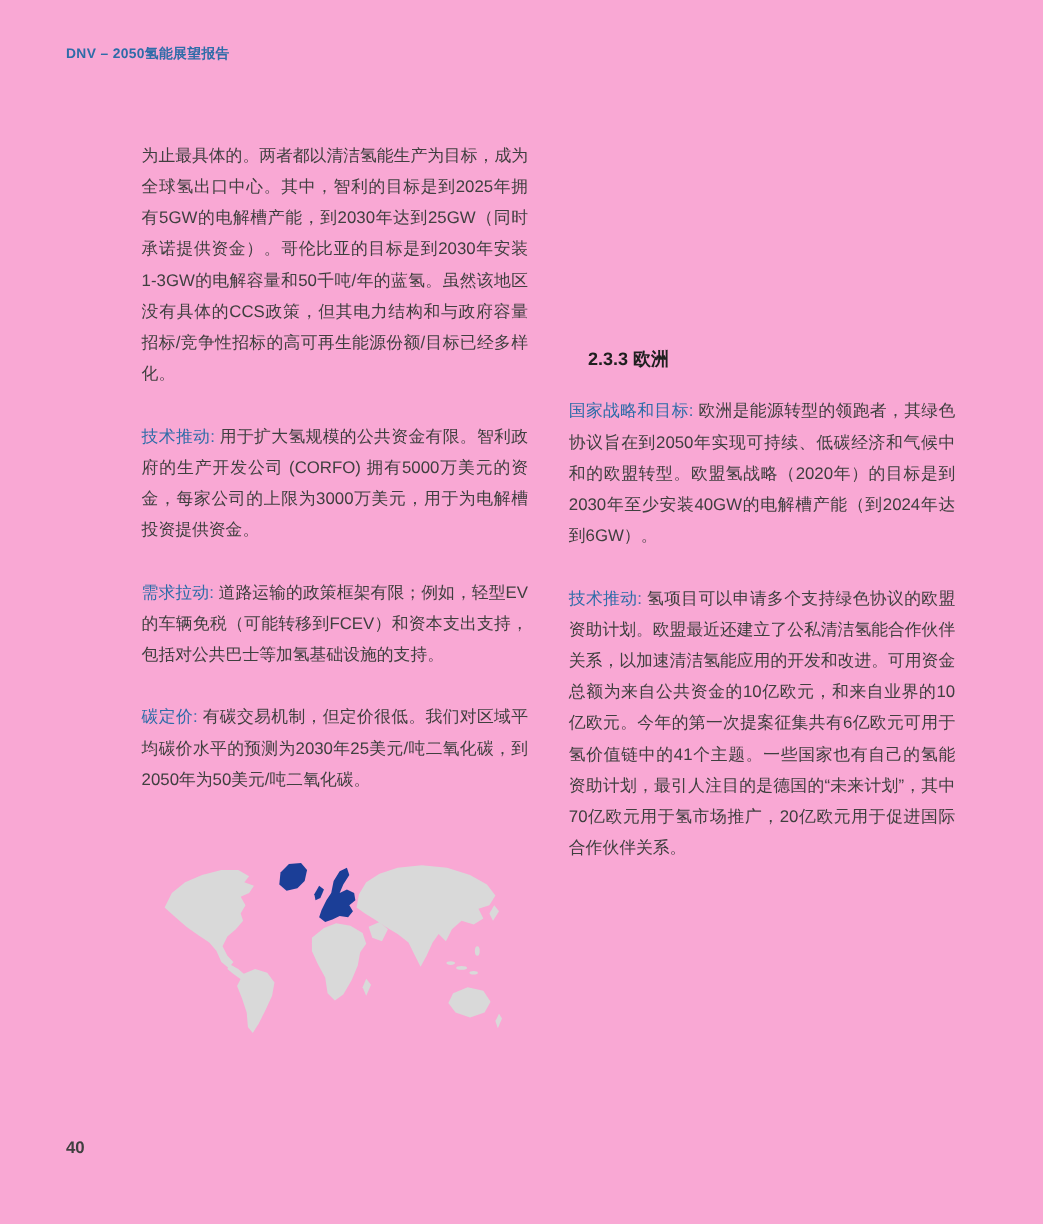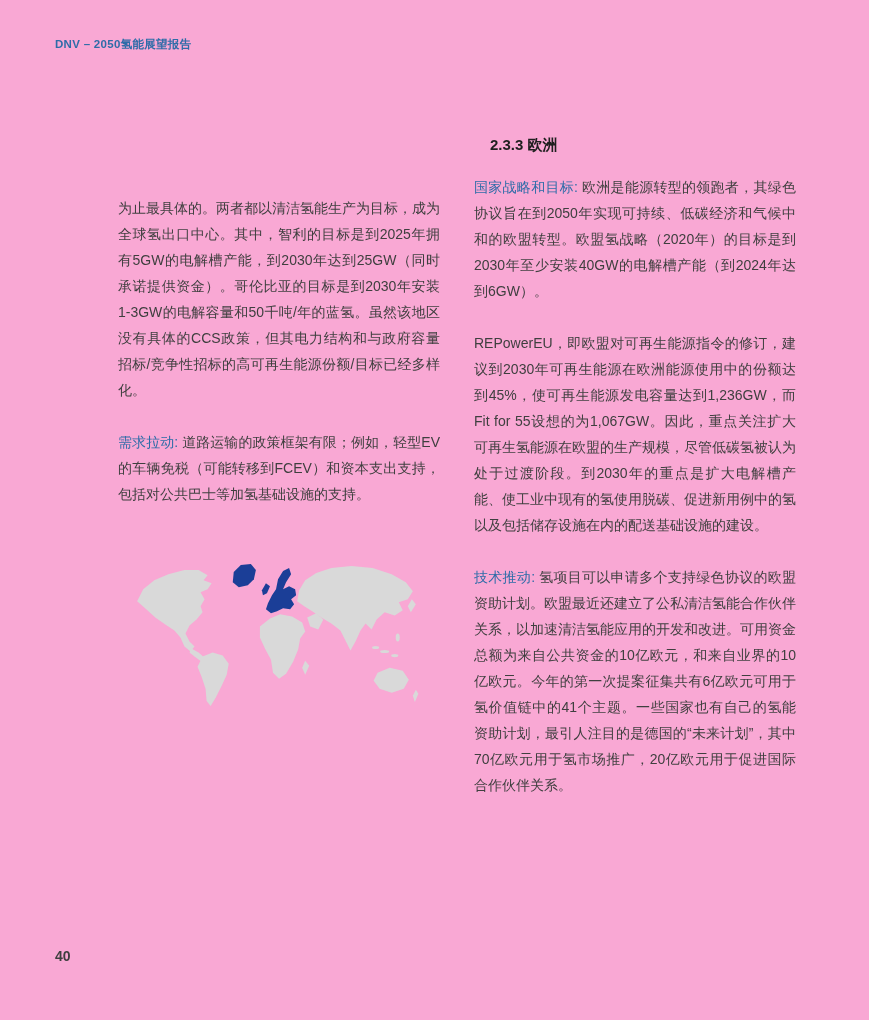--- a/index.html
+++ b/index.html
@@ -27,21 +27,23 @@
 <body>
 
 <div class="page">
 
   <div class="running-header">DNV – 2050氢能展望报告</div>
 
   <div class="content">
 
     <div class="col">
       <p class="para"><span class="lead"></span><span>为止最具体的。两者都以清洁氢能生产为目标，成为全球氢出口中心。其中，智利的目标是到2025年拥有5GW的电解槽产能，到2030年达到25GW（同时承诺提供资金）。哥伦比亚的目标是到2030年安装1-3GW的电解容量和50千吨/年的蓝氢。虽然该地区没有具体的CCS政策，但其电力结构和与政府容量招标/竞争性招标的高可再生能源份额/目标已经多样化。</span></p>
+      <p class="para"><span class="lead">技术推动:</span><span> 用于扩大氢规模的公共资金有限。智利政府的生产开发公司 (CORFO) 拥有5000万美元的资金，每家公司的上限为3000万美元，用于为电解槽投资提供资金。</span></p>
       <p class="para"><span class="lead">需求拉动:</span><span> 道路运输的政策框架有限；例如，轻型EV的车辆免税（可能转移到FCEV）和资本支出支持，包括对公共巴士等加氢基础设施的支持。</span></p>
+      <p class="para"><span class="lead">碳定价:</span><span> 有碳交易机制，但定价很低。我们对区域平均碳价水平的预测为2030年25美元/吨二氧化碳，到2050年为50美元/吨二氧化碳。</span></p>
 
       <figure class="map-figure">
         <svg class="world-map" viewBox="0 0 580 330" width="292" height="166">
           <path d="M18,96 L30,72 L52,54 L80,42 L112,34 L140,34 L158,44 L150,54 L166,60 L158,72 L144,78 L152,92 L144,106 L148,118 L136,132 L122,144 L114,160 L122,176 L132,186 L124,196 L112,186 L104,168 L92,154 L74,142 L54,128 L36,112 Z" fill="#d9d9d9"></path>
           <path d="M126,190 L140,198 L152,208 L146,216 L132,206 L122,198 Z" fill="#d9d9d9"></path>
           <path d="M148,206 L168,198 L188,204 L200,220 L196,242 L186,264 L174,288 L164,304 L156,294 L154,270 L146,246 L138,226 Z" fill="#d9d9d9"></path>
           <path d="M208,58 L210,38 L224,24 L244,22 L254,34 L250,52 L238,64 L220,68 Z" fill="#1b3e97"></path>
           <path d="M266,74 L274,60 L282,66 L276,80 L268,84 Z" fill="#1b3e97"></path>
           <path d="M278,100 L286,84 L294,72 L298,52 L308,36 L320,30 L324,42 L314,58 L308,72 L320,66 L332,72 L334,84 L324,92 L330,102 L322,112 L308,110 L296,116 L284,120 L274,112 Z" fill="#1b3e97"></path>
           <path d="M282,130 L302,122 L326,126 L346,138 L352,156 L342,170 L338,192 L328,216 L314,240 L300,250 L288,238 L284,212 L272,190 L262,168 L262,146 Z" fill="#d9d9d9"></path>
@@ -57,21 +59,20 @@
           <path d="M566,284 L572,272 L577,280 L570,296 Z" fill="#d9d9d9"></path>
         </svg>
       </figure>
     </div>
 
     <div class="col-divider"></div>
 
     <div class="col">
       <h2 class="section-heading">2.3.3 欧洲</h2>
       <p class="para"><span class="lead">国家战略和目标:</span><span> 欧洲是能源转型的领跑者，其绿色协议旨在到2050年实现可持续、低碳经济和气候中和的欧盟转型。欧盟氢战略（2020年）的目标是到2030年至少安装40GW的电解槽产能（到2024年达到6GW）。</span></p>
-      <p class="para"><span class="lead"></span><span>REPowerEU，即欧盟对可再生能源指令的修订，建议到2030年可再生能源在欧洲能源使用中的份额达到45%，使可再生能源发电容量达到1,236GW，而Fit for 55设想的为1,067GW。因此，重点关注扩大可再生氢能源在欧盟的生产规模，尽管低碳氢被认为处于过渡阶段。到2030年的重点是扩大电解槽产能、使工业中现有的氢使用脱碳、促进新用例中的氢以及包括储存设施在内的配送基础设施的建设。</span></p>
       <p class="para"><span class="lead">技术推动:</span><span> 氢项目可以申请多个支持绿色协议的欧盟资助计划。欧盟最近还建立了公私清洁氢能合作伙伴关系，以加速清洁氢能应用的开发和改进。可用资金总额为来自公共资金的10亿欧元，和来自业界的10亿欧元。今年的第一次提案征集共有6亿欧元可用于氢价值链中的41个主题。一些国家也有自己的氢能资助计划，最引人注目的是德国的“未来计划”，其中70亿欧元用于氢市场推广，20亿欧元用于促进国际合作伙伴关系。</span></p>
     </div>
 
   </div>
 
   <div class="page-number">40</div>
 
 </div>
 
 </body></html>

